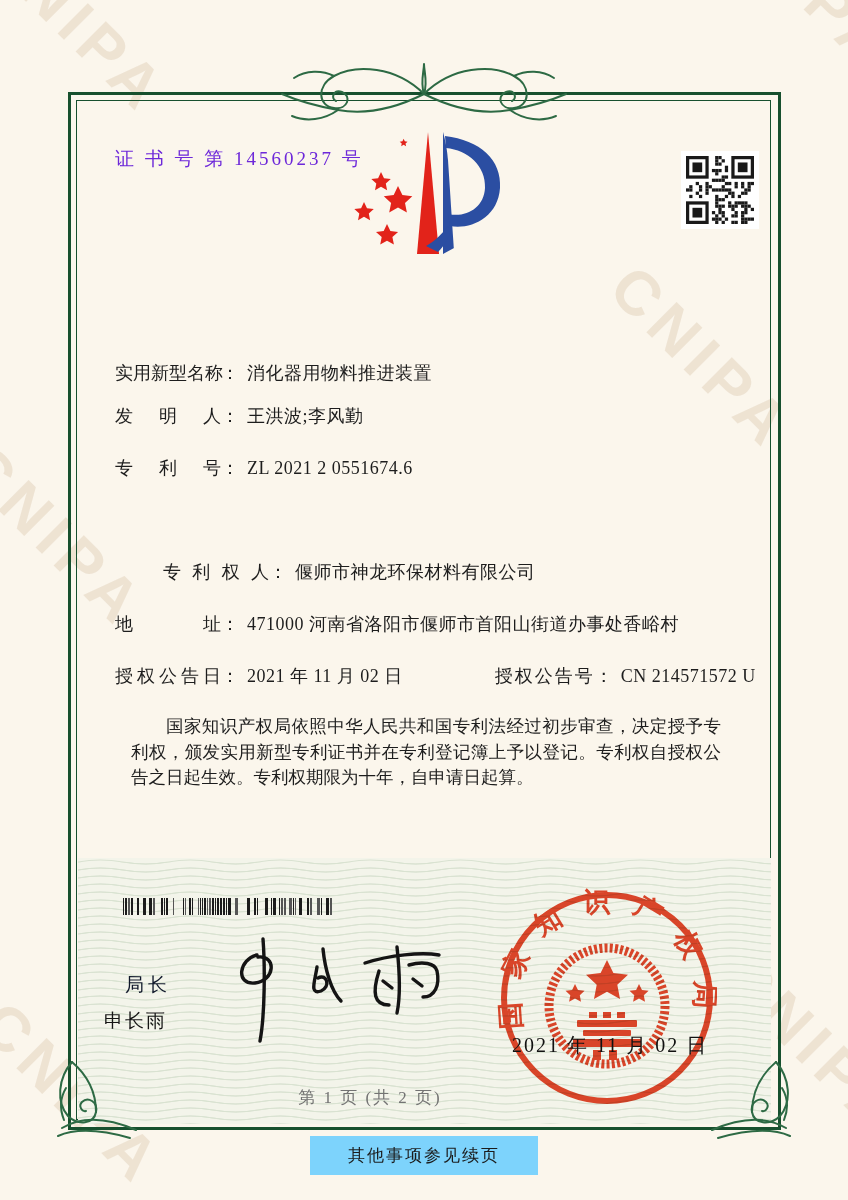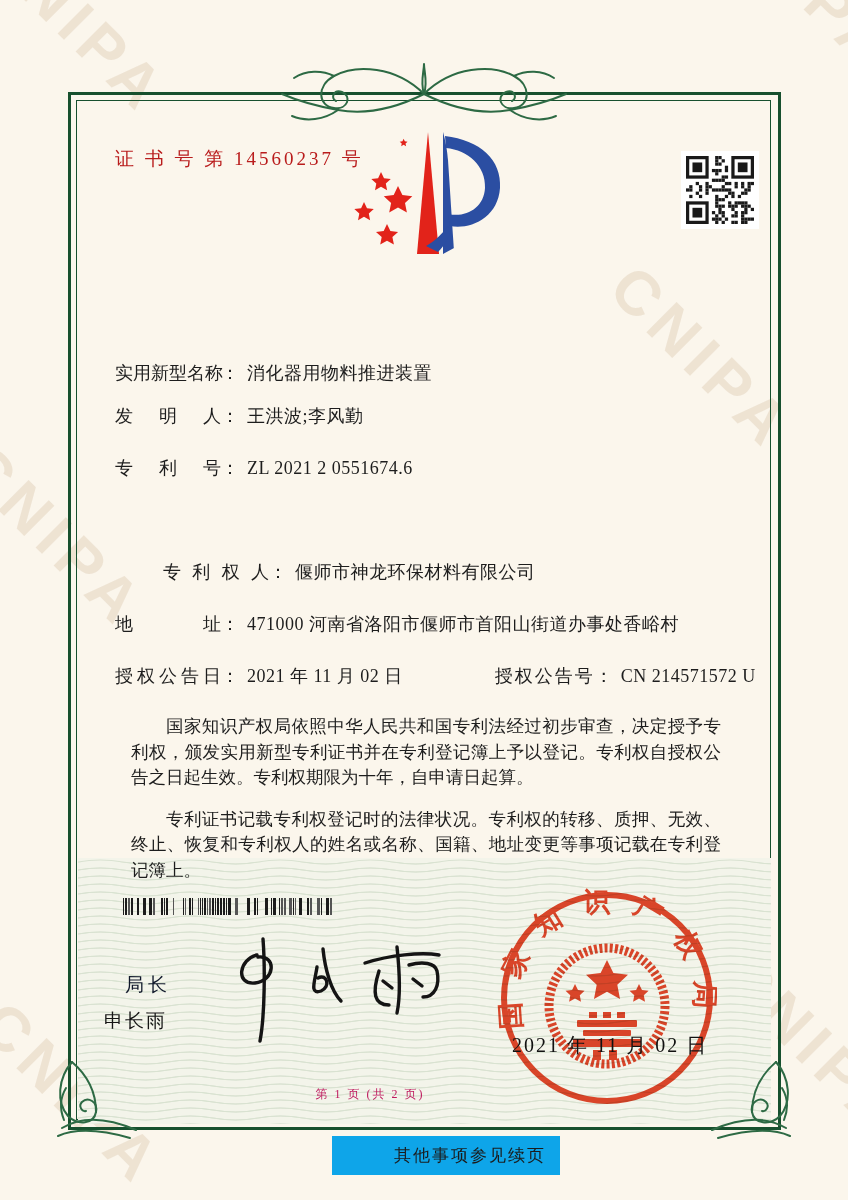--- a/index.html
+++ b/index.html
@@ -5,21 +5,21 @@
   html,body{margin:0;padding:0;}
   .page{position:relative;width:848px;height:1200px;background:#fbf6ec;overflow:hidden;
         font-family:"Liberation Serif","DejaVu Serif",serif;color:#222;}
   .wm{position:absolute;font-family:"Liberation Sans","DejaVu Sans",sans-serif;
       font-weight:bold;font-size:62px;letter-spacing:8px;color:rgba(231,216,196,.65);
       transform:rotate(45deg);white-space:nowrap;pointer-events:none;}
   .outer-border{position:absolute;left:68px;top:92px;width:707px;height:1032px;
       border:3px solid #17502e;}
   .inner-border{position:absolute;left:5px;top:5px;width:693px;height:1018px;
       border:1px solid #17502e;}
-  .cert-no{position:absolute;left:115px;top:146px;font-size:19px;letter-spacing:3px;color:#b91c1c;}
+  .cert-no{position:absolute;left:115px;top:146px;font-size:19px;letter-spacing:3px;color:#6d28d9;}
   .title{position:absolute;left:0;top:252px;width:848px;text-align:center;
       font-size:40px;font-weight:bold;letter-spacing:9px;color:#151515;}
   .logo{position:absolute;left:342px;top:130px;}
   .qr{position:absolute;left:681px;top:151px;background:#fff;padding:5px;}
   .field-row{position:absolute;left:115px;font-size:18px;white-space:nowrap;color:#1d1d1d;}
   .flabel{display:inline-block;width:106px;text-align:justify;text-align-last:justify;vertical-align:top;}
   .fcolon{display:inline-block;margin-right:8px;}
   .fvalue{letter-spacing:.5px;}
   .grant2{margin-left:92px;margin-top:14px;}
   .grant2 .flabel2{letter-spacing:2px;}
@@ -27,24 +27,24 @@
       text-align:justify;color:#1d1d1d;}
   .paras p{margin:16px;text-indent:2em;}
   .waveband{position:absolute;left:78px;top:858px;pointer-events:none;}
   .barcode{position:absolute;left:119px;top:898px;}
   .signer-title{position:absolute;left:125px;top:972px;font-size:19px;letter-spacing:4px;color:#0f172a;}
   .signer-name{position:absolute;left:104px;top:1008px;font-size:19px;letter-spacing:2px;color:#141414;}
   .signature{position:absolute;left:225px;top:935px;}
   .seal{position:absolute;left:497px;top:888px;opacity:.93;mix-blend-mode:multiply;}
   .seal-date{position:absolute;left:512px;top:1032px;font-size:20px;letter-spacing:2px;color:#111;
       font-family:"Liberation Serif","DejaVu Serif",serif;}
-  .page-num{position:absolute;left:0;top:1086px;width:740px;text-align:center;font-size:12px;
-      letter-spacing:2px;color:#be185d;}
-  .note-box{position:absolute;left:332px;top:1136px;width:200px;background:#0ea5e9;
-      padding:8px 14px;text-align:right;}
+  .page-num{position:absolute;left:0;top:1086px;width:740px;text-align:center;font-size:17px;
+      letter-spacing:2px;color:#737373;}
+  .note-box{position:absolute;left:310px;top:1136px;width:200px;background:#7dd3fc;
+      padding:8px 14px;text-align:center;}
   .note-text{font-size:17px;letter-spacing:2px;color:#1b1b1b;}
   .ornament{position:absolute;pointer-events:none;}
 </style>
 </head>
 <body>
 
 <div class="page">
 
   <div class="wm" style="left:-38px;top:-14px;">CNIPA</div>
   <div class="wm" style="left:690px;top:-56px;">CNIPA</div>
@@ -247,21 +247,20 @@
   </div>
   <div class="field-row" style="top:612px;">
     <span class="flabel">地址</span><span class="fcolon">：</span><span class="fvalue">471000 河南省洛阳市偃师市首阳山街道办事处香峪村</span>
   </div>
   <div class="field-row" style="top:664px;">
     <span class="flabel">授权公告日</span><span class="fcolon">：</span><span class="fvalue">2021 年 11 月 02 日</span><span class="grant2"><span class="flabel2">授权公告号</span><span class="fcolon">：</span><span class="fvalue">CN 214571572 U</span></span>
   </div>
 
   <div class="paras">
     <p>国家知识产权局依照中华人民共和国专利法经过初步审查，决定授予专利权，颁发实用新型专利证书并在专利登记簿上予以登记。专利权自授权公告之日起生效。专利权期限为十年，自申请日起算。</p>
-    <p>专利证书记载专利权登记时的法律状况。专利权的转移、质押、无效、终止、恢复和专利权人的姓名或名称、国籍、地址变更等事项记载在专利登记簿上。</p>
   </div>
 
   <svg class="barcode" id="barcode-svg" width="218" height="17">
       <rect x="4" y="0" width="1" height="17" fill="#1c1c1c"></rect>
       <rect x="6" y="0" width="2" height="17" fill="#1c1c1c"></rect>
       <rect x="9" y="0" width="2" height="17" fill="#555"></rect>
       <rect x="12" y="0" width="2" height="17" fill="#1c1c1c"></rect>
       <rect x="18" y="0" width="2" height="17" fill="#1c1c1c"></rect>
       <rect x="24" y="0" width="3" height="17" fill="#1c1c1c"></rect>
       <rect x="30" y="0" width="3" height="17" fill="#1c1c1c"></rect>

